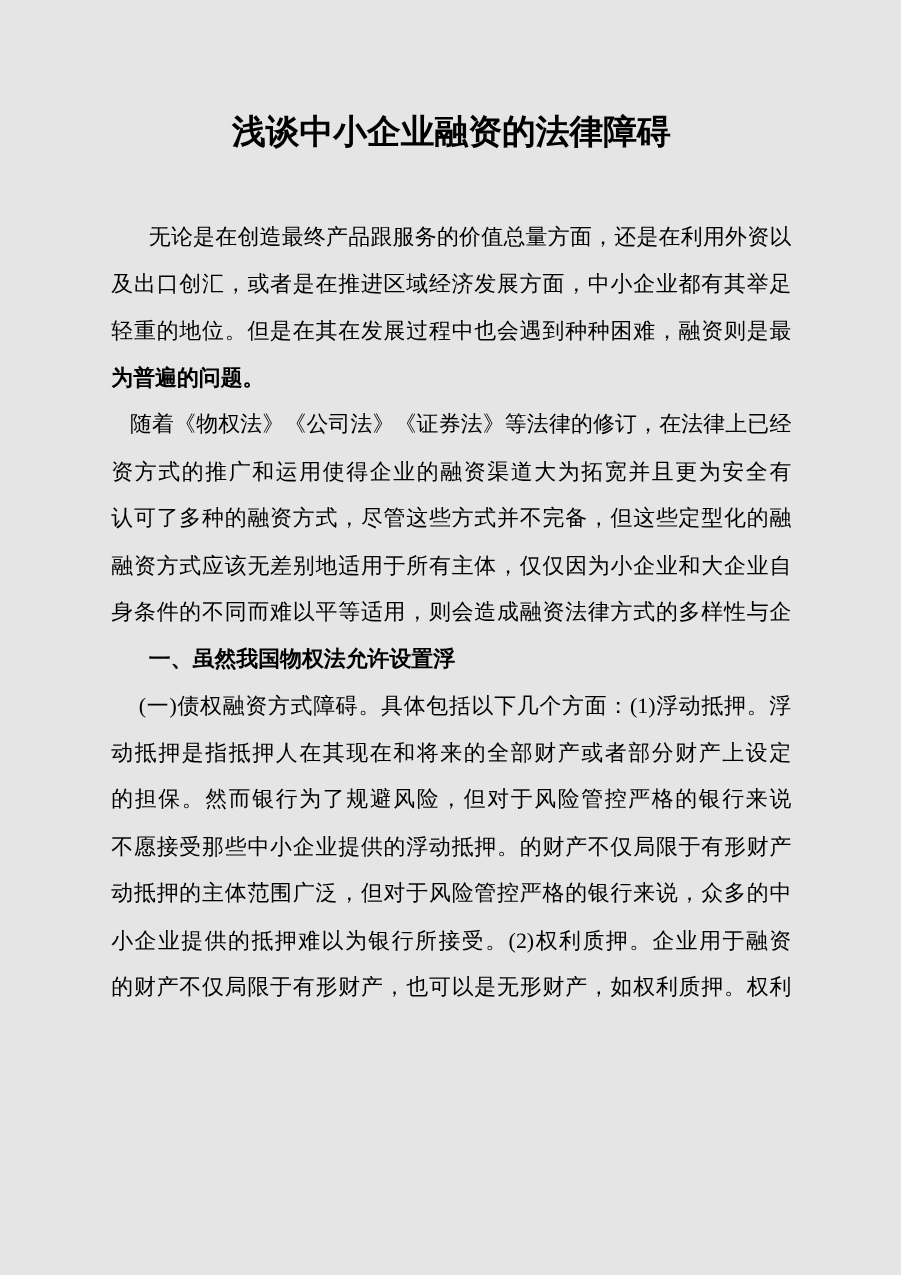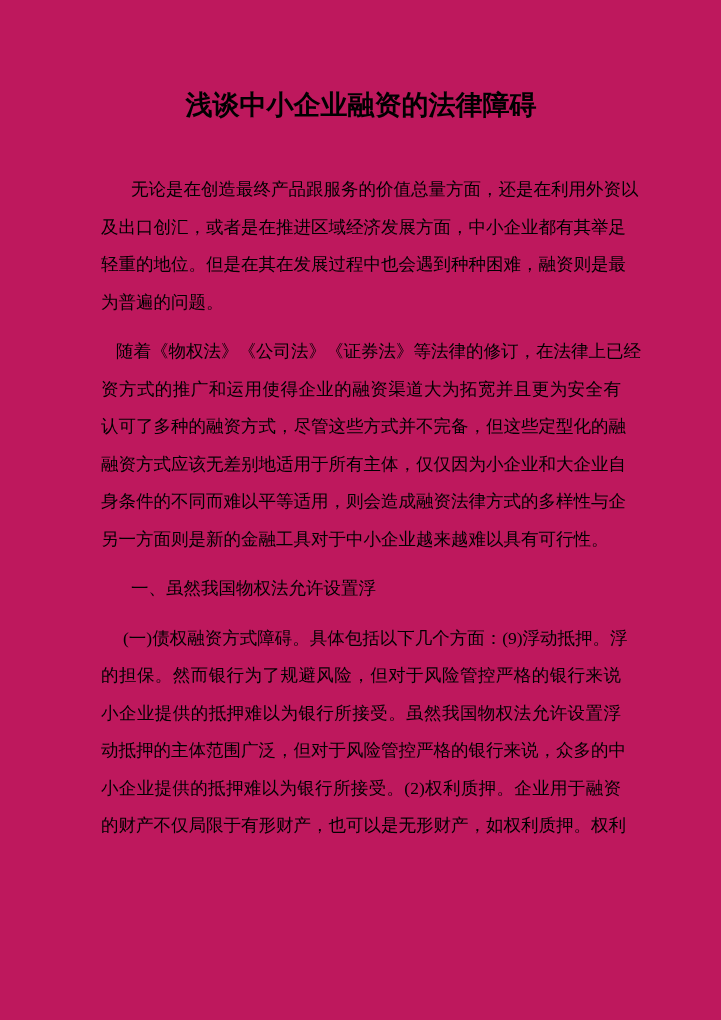--- a/index.html
+++ b/index.html
@@ -12,75 +12,76 @@
     height: 1020px;
     font-family: "Liberation Serif", "DejaVu Serif", serif;
     color: #000000;
     overflow: hidden;
   }
   .page {
     box-sizing: border-box;
     width: 721px;
     height: 1020px;
     padding: 85px 88px 0 89px;
-    background: #be185d;
+    background: #e5e5e5;
     overflow: hidden;
   }
   .doc-title {
     margin: 0 0 46px 0;
     font-size: 27px;
     font-weight: bold;
     text-align: center;
     line-height: 40px;
     white-space: nowrap;
   }
   .paragraph {
-    margin: 12px;
+    margin: 0;
     padding: 0;
   }
   .line {
     font-size: 17.5px;
     line-height: 37.5px;
     height: 37.5px;
     text-align: justify;
     text-align-last: justify;
     text-justify: inter-character;
     overflow: visible;
     white-space: nowrap;
   }
   .line.last-left {
     text-align: left;
     text-align-last: left;
+    font-weight: bold;
   }
 </style>
 </head>
 <body>
 
 <div class="page">
   <h1 class="doc-title">浅谈中小企业融资的法律障碍</h1>
   <div id="doc-body">
       <div class="paragraph">
         <div class="line" style="text-indent: 30px;">无论是在创造最终产品跟服务的价值总量方面，还是在利用外资以</div>
         <div class="line">及出口创汇，或者是在推进区域经济发展方面，中小企业都有其举足</div>
         <div class="line">轻重的地位。但是在其在发展过程中也会遇到种种困难，融资则是最</div>
         <div class="line last-left">为普遍的问题。</div>
       </div>
       <div class="paragraph">
         <div class="line" style="text-indent: 15px;">随着《物权法》《公司法》《证券法》等法律的修订，在法律上已经</div>
         <div class="line">资方式的推广和运用使得企业的融资渠道大为拓宽并且更为安全有</div>
         <div class="line">认可了多种的融资方式，尽管这些方式并不完备，但这些定型化的融</div>
         <div class="line">融资方式应该无差别地适用于所有主体，仅仅因为小企业和大企业自</div>
         <div class="line">身条件的不同而难以平等适用，则会造成融资法律方式的多样性与企</div>
-        <div class="line last-left">另一方面则是新的金融工具对于中小企业越来越难以具有可行性。</div>
       </div>
       <div class="paragraph">
         <div class="line last-left" style="text-indent: 30px;">一、虽然我国物权法允许设置浮</div>
       </div>
       <div class="paragraph">
-        <div class="line" style="text-indent: 22px;">(一)债权融资方式障碍。具体包括以下几个方面：(9)浮动抵押。浮</div>
+        <div class="line" style="text-indent: 22px;">(一)债权融资方式障碍。具体包括以下几个方面：(1)浮动抵押。浮</div>
+        <div class="line">动抵押是指抵押人在其现在和将来的全部财产或者部分财产上设定</div>
         <div class="line">的担保。然而银行为了规避风险，但对于风险管控严格的银行来说</div>
-        <div class="line">小企业提供的抵押难以为银行所接受。虽然我国物权法允许设置浮</div>
+        <div class="line">不愿接受那些中小企业提供的浮动抵押。的财产不仅局限于有形财产</div>
         <div class="line">动抵押的主体范围广泛，但对于风险管控严格的银行来说，众多的中</div>
         <div class="line">小企业提供的抵押难以为银行所接受。(2)权利质押。企业用于融资</div>
         <div class="line">的财产不仅局限于有形财产，也可以是无形财产，如权利质押。权利</div>
       </div>
     </div>
 </div>
 
 </body></html>

